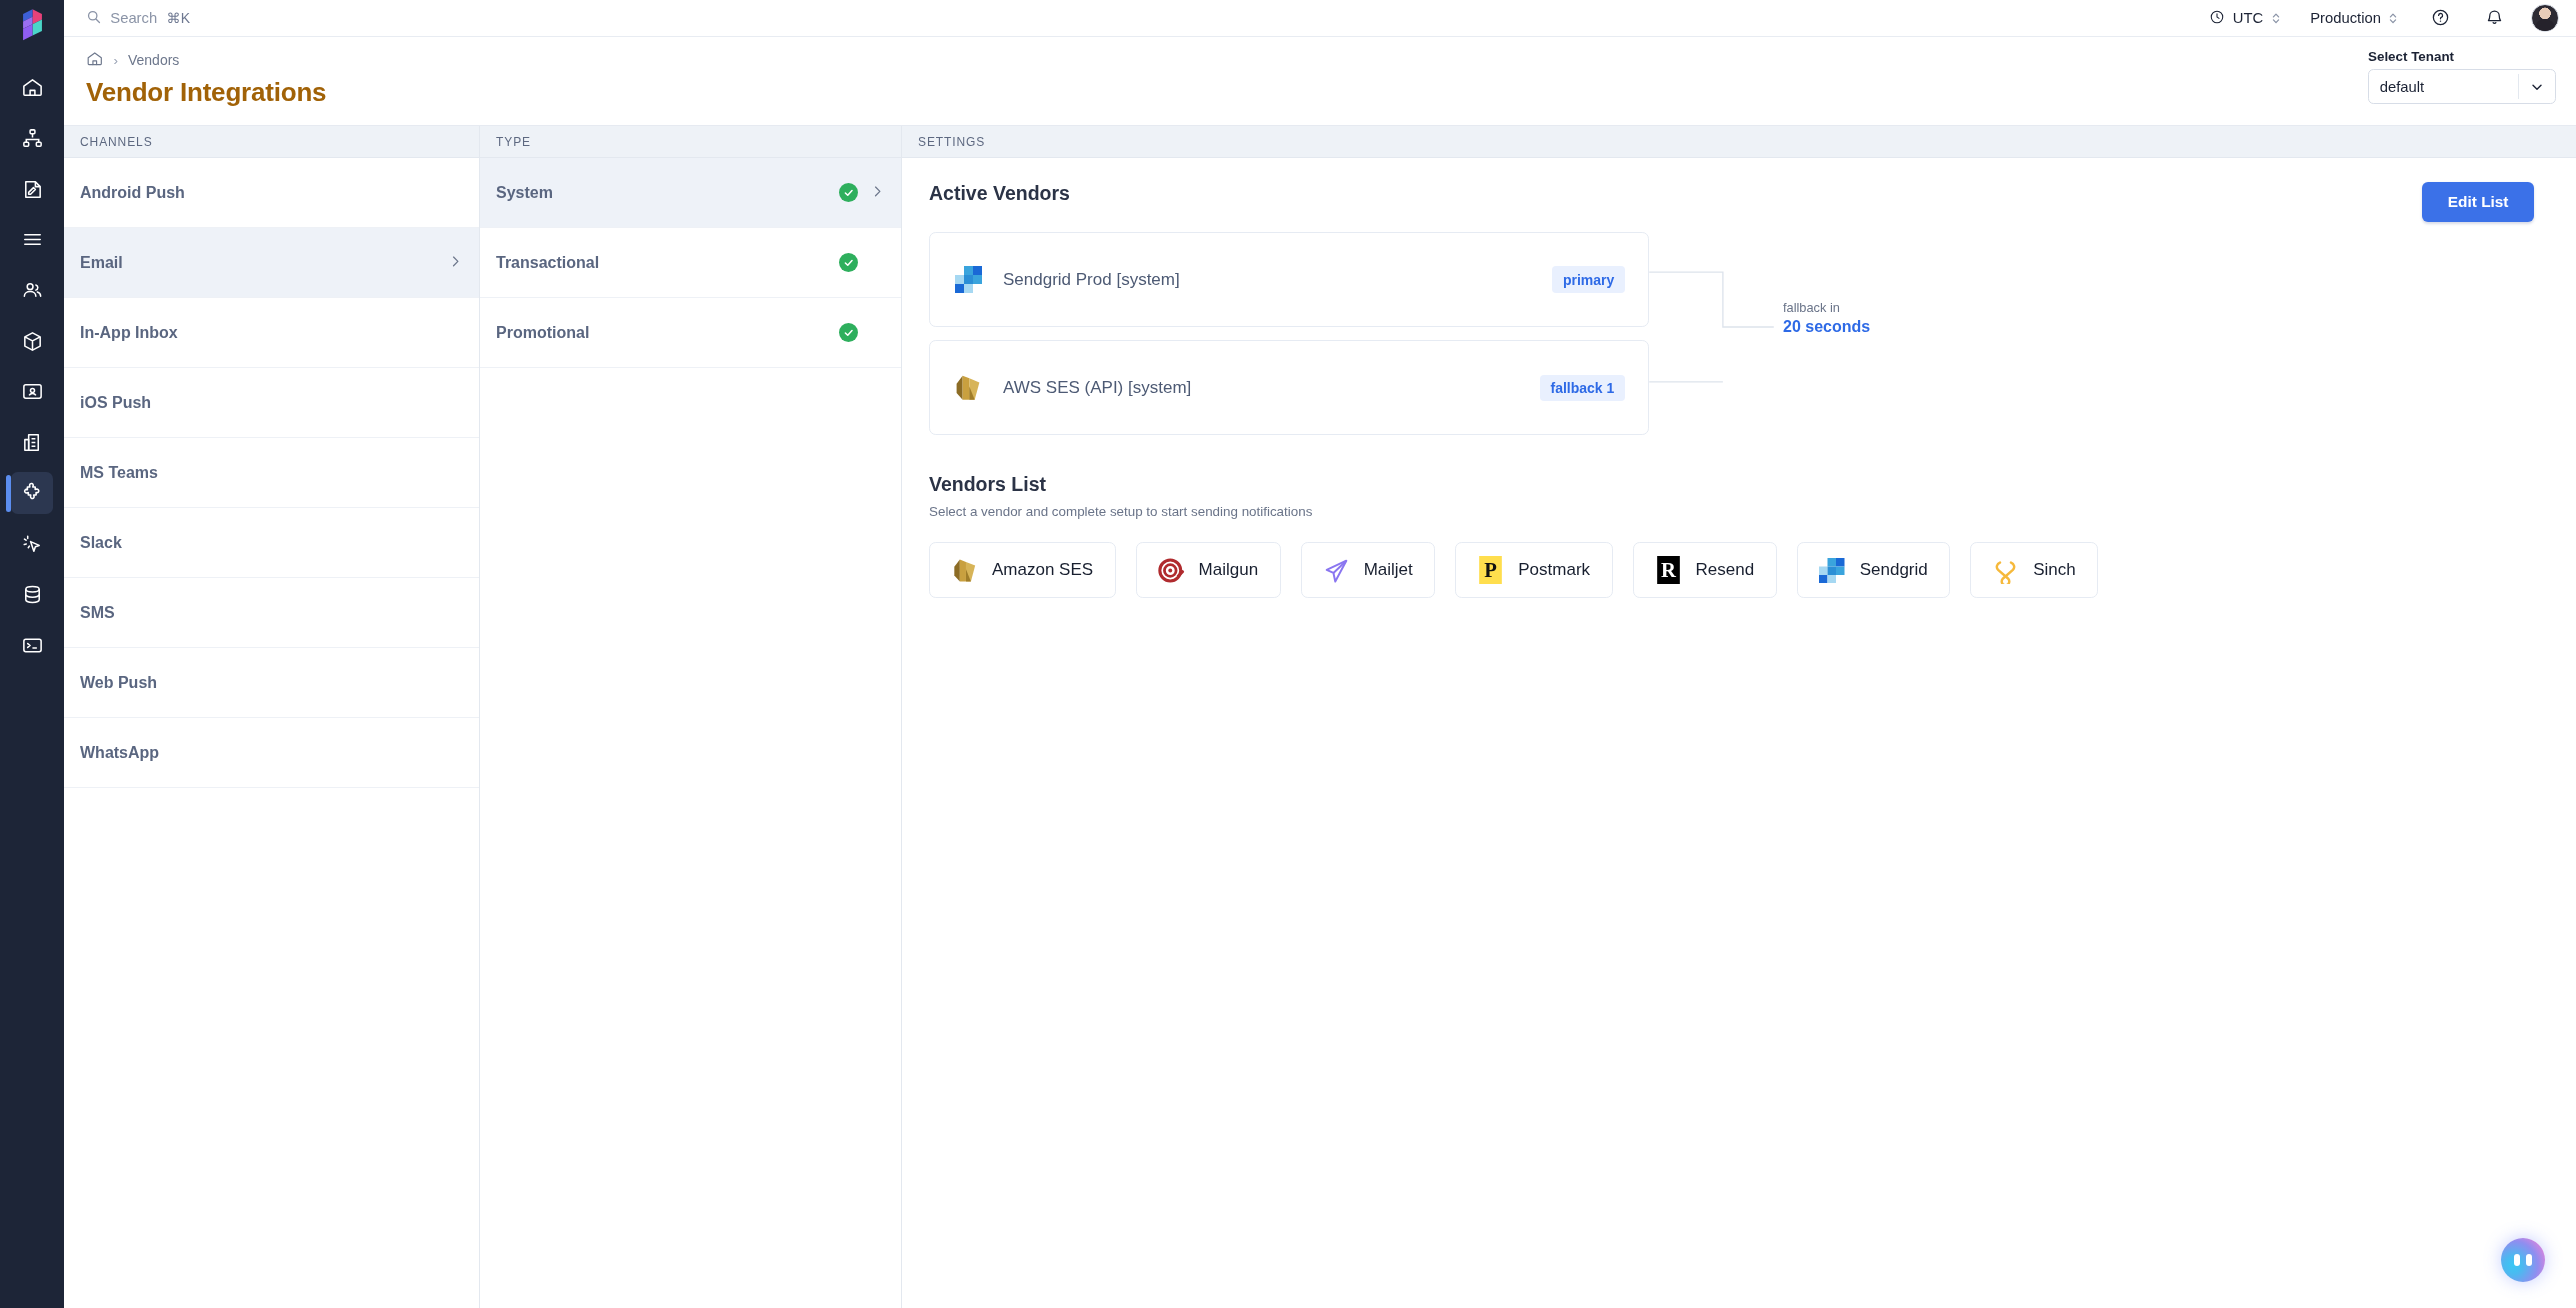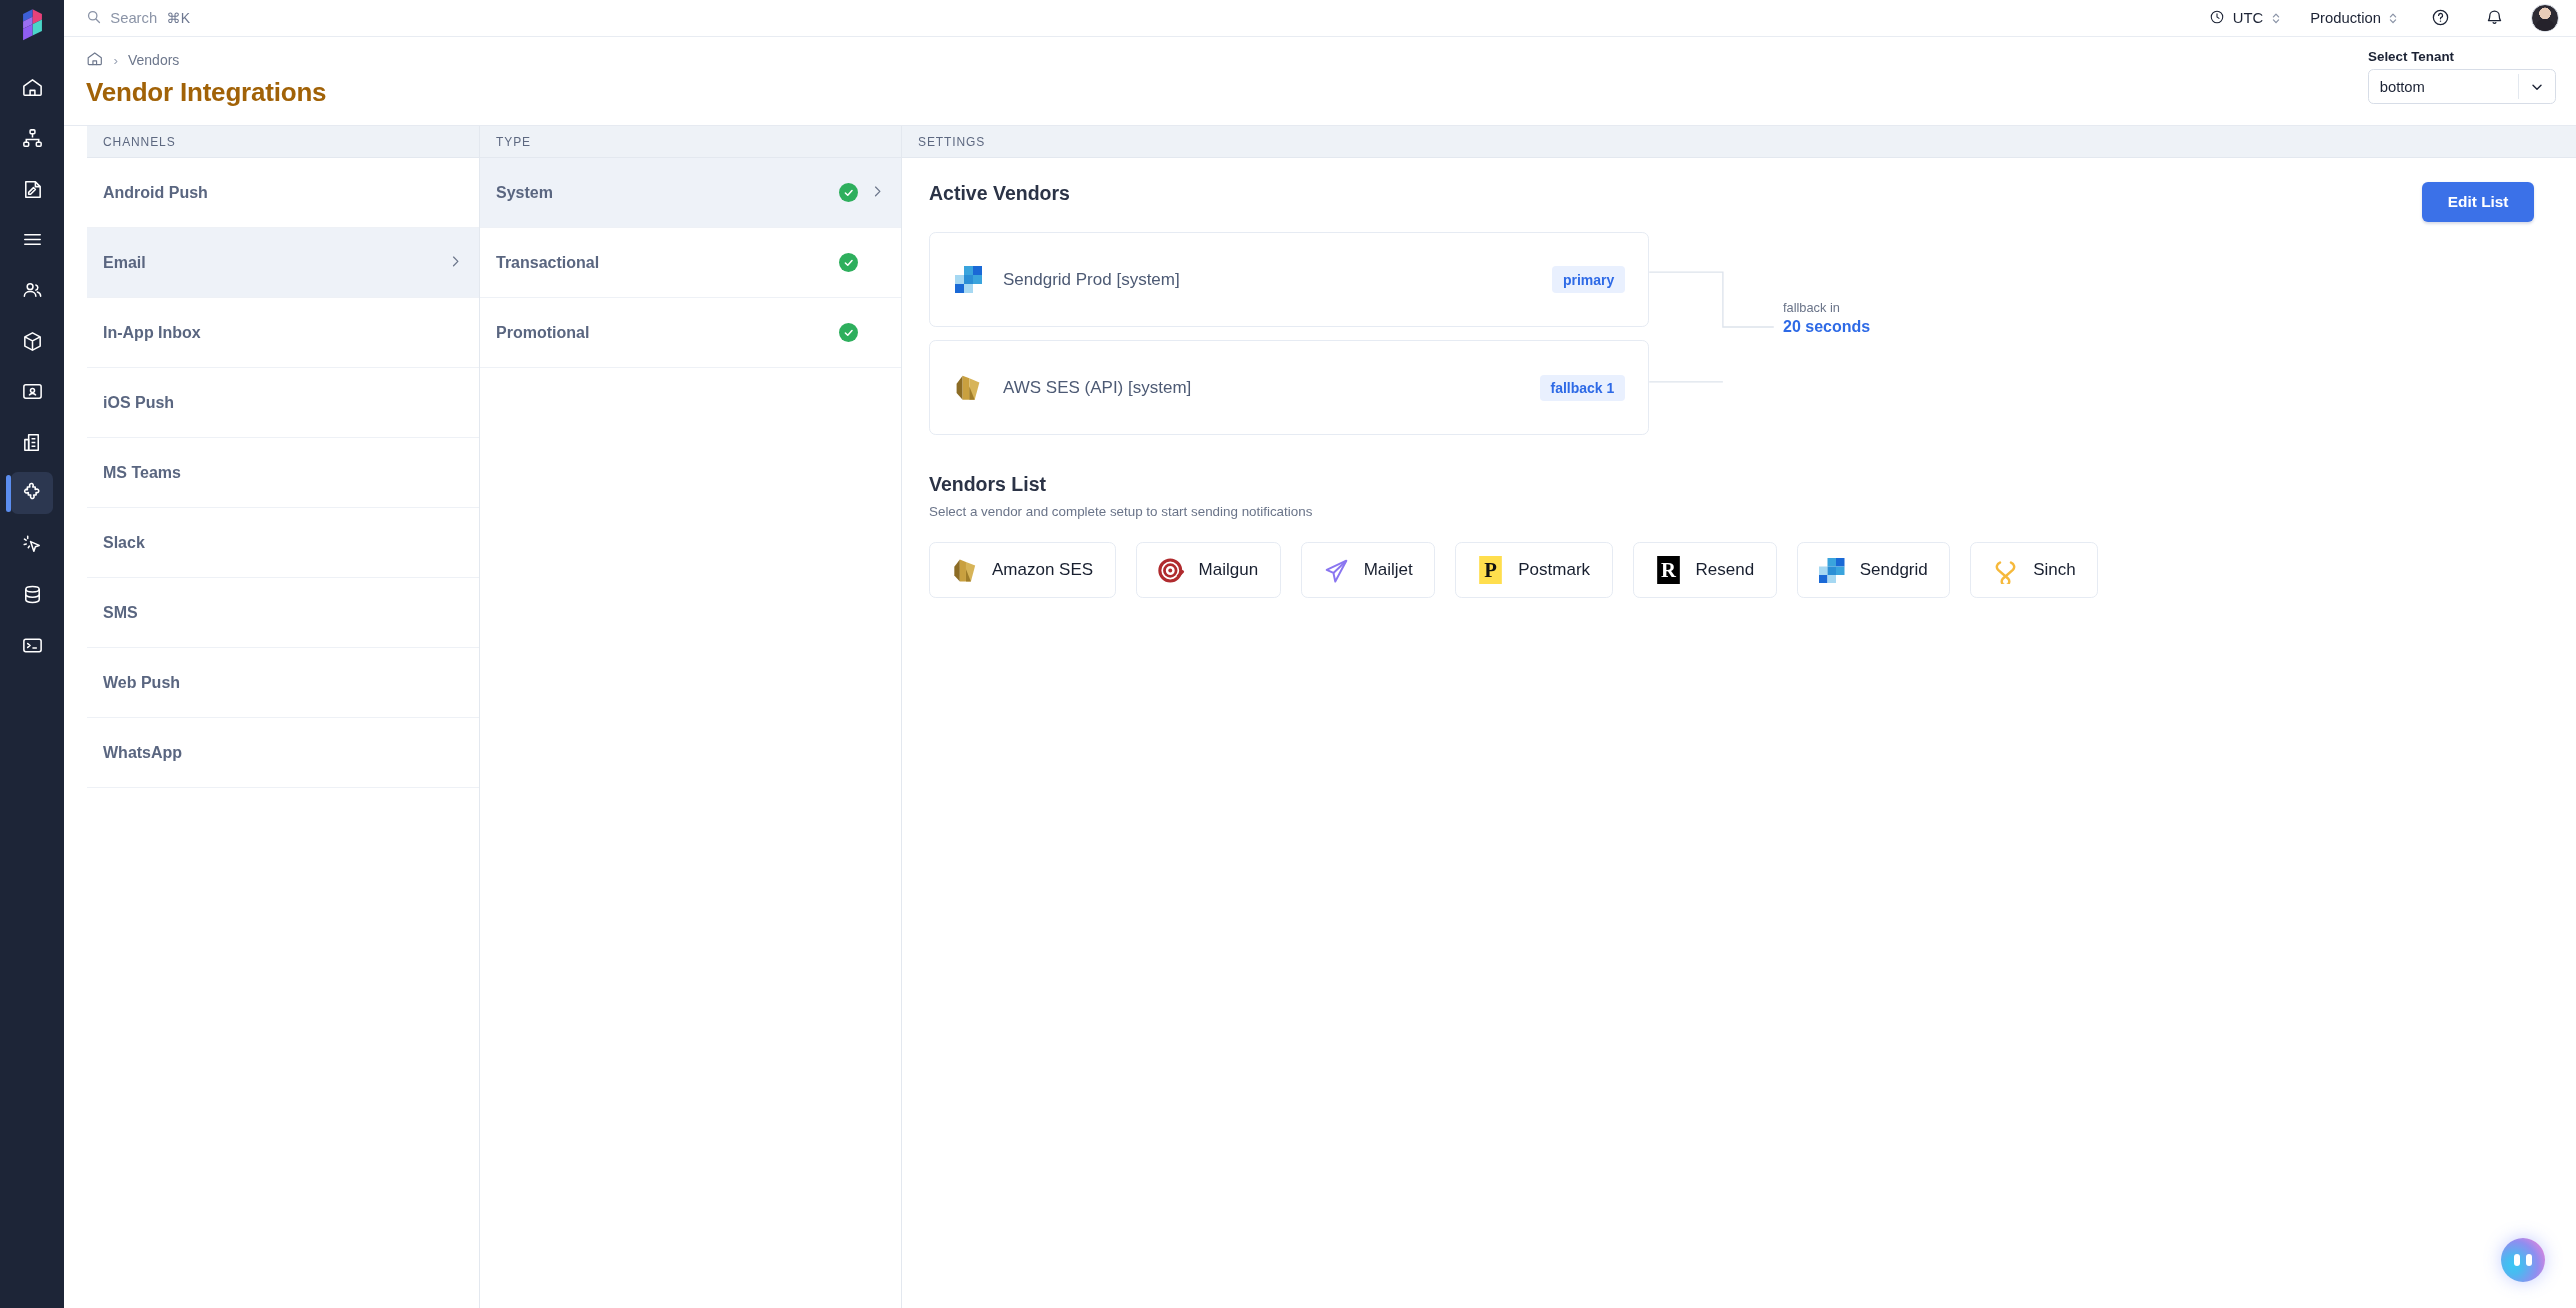--- a/index.html
+++ b/index.html
@@ -98,21 +98,21 @@
   .row .label { font-size: 16px; color:#5a6680; font-weight: 600; }
   .row .right { margin-left:auto; display:flex; align-items:center; gap: 12px; }
   .check {
     width: 19px; height: 19px; border-radius: 50%; background:#2eaf5d;
     display:flex; align-items:center; justify-content:center;
   }
   .chev-r { color:#6d778c; }
 
   
   .filler { flex:1; background:#fff; }
-  .col-channels { background:#fff;padding-left:23px; }
+  .col-channels { background:#fff; }
   .col-type .filler { background:#fff; }
 
   
   .settings-body { flex:1; padding: 24px 0 0 27px; position:relative; background:#fff; }
   .sec-title { font-size: 19.5px; font-weight: 700; color:#2b3346; }
   .sec-sub { font-size: 13.4px; color:#6a7489; margin-top: 8px; }
 
   .edit-btn {
     position:absolute; right: 42px; top: 24px;
     background:#3b71e8; color:#fff; border:none; border-radius: 6px;
@@ -362,21 +362,21 @@
           </svg>
         </span>
         <span class="sep">›</span>
         <span class="crumb">Vendors</span>
       </div>
       <div class="ptitle">Vendor Integrations</div>
 
       <div class="tenant">
         <div class="tenant-label">Select Tenant</div>
         <div class="tenant-select">
-          <span class="val">bottom</span>
+          <span class="val">default</span>
           <span class="divider"></span>
           <span class="chev">
             <svg width="16" height="16" viewBox="0 0 24 24" fill="none" stroke="#1b2234" stroke-width="2.1" stroke-linecap="round" stroke-linejoin="round">
               <path d="M6 9.5 12 15.5 18 9.5"></path>
             </svg>
           </span>
         </div>
       </div>
     </div>
 

